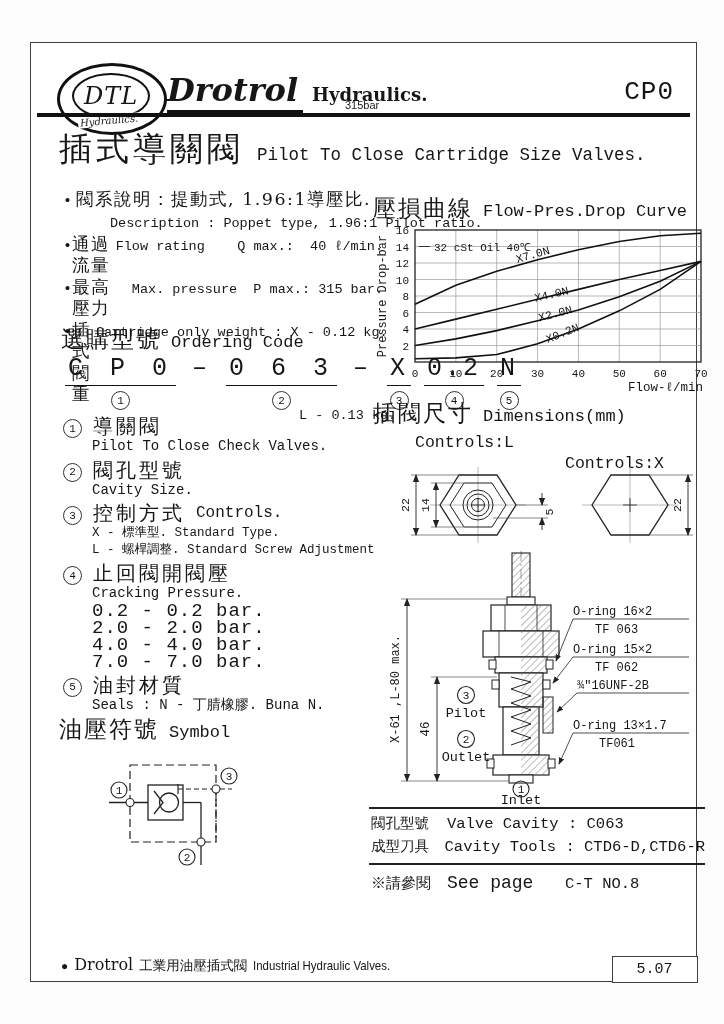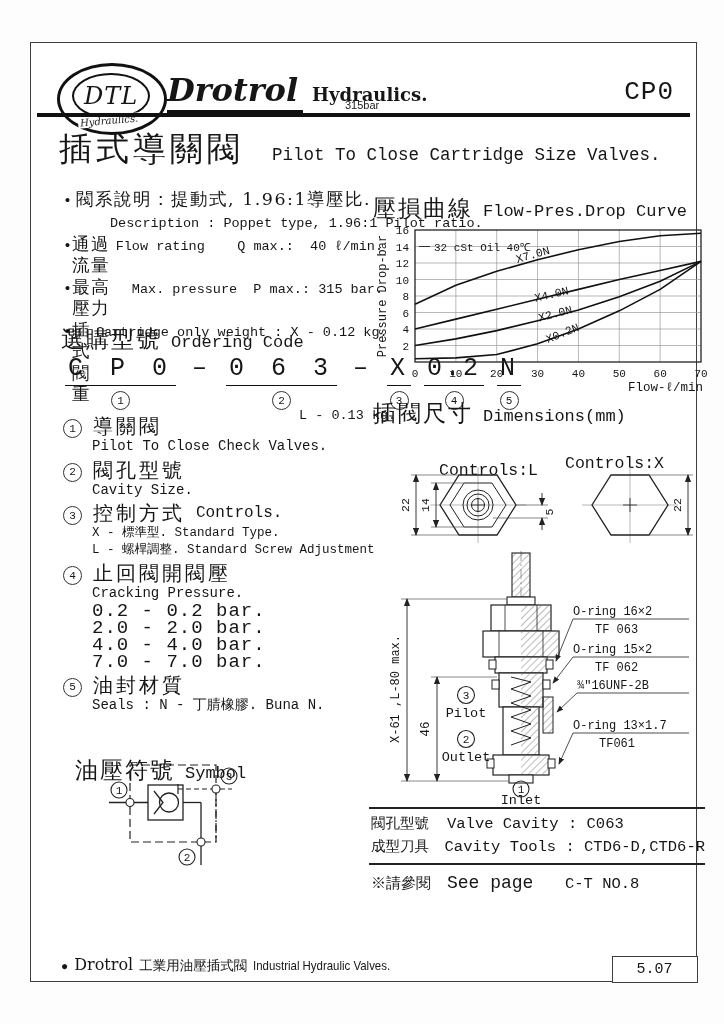--- a/index.html
+++ b/index.html
@@ -19,21 +19,21 @@
   .logo-sub{position:absolute;left:21px;top:52px;font:italic 10px "DejaVu Serif",serif;background:#fff;
             padding:0 2px;transform:rotate(-5deg);}
   .brand-row{left:136px;top:28px;display:flex;align-items:baseline;gap:9px;}
   .brand{font:italic 700 32px "DejaVu Serif",serif;border-bottom:3px solid #111;padding:0 5px 1px 0;}
   .brand-suffix{font:700 18px "DejaVu Serif",serif;}
   .center-note{left:314px;top:56px;font:11px "Liberation Sans",sans-serif;color:#222;}
   .page-code{right:22px;top:34px;font:26px "Liberation Mono",monospace;letter-spacing:1px;}
   .rule{left:6px;top:70px;width:653px;height:4px;background:#111;}
 
   
-  .doc-title{left:28px;top:84px;display:flex;align-items:baseline;gap:28px;}
+  .doc-title{left:28px;top:84px;display:flex;align-items:baseline;gap:13px;}
   .doc-title .t-cjk{font-size:33px;letter-spacing:4px;}
   .doc-title .t-en{font-size:17.5px;}
 
   
   .specs{left:32px;top:146px;width:320px;}
   .spec-row{display:flex;align-items:baseline;line-height:21.5px;}
   .spec-row .b{width:13px;font-size:15px;}
   .spec-row .s-cjk{font-size:17.5px;letter-spacing:1.5px;}
   .spec-row .s-en{font-size:13.5px;white-space:pre;margin-left:5px;}
   .spec-ind{padding-left:47px;font-size:13.5px;white-space:pre;line-height:21px;}
@@ -57,29 +57,29 @@
   .olist{left:32px;top:371px;width:330px;}
   .oli{margin-bottom:2px;}
   .oli-head{display:flex;align-items:center;gap:11px;line-height:22px;}
   .oli-head .i-cjk{font-size:20px;letter-spacing:3px;}
   .oli-head .i-en{font-size:16px;}
   .oli-lines{margin-left:29px;font-size:14px;line-height:17.5px;white-space:pre;}
   .oli-lines.sm{font-size:12.5px;line-height:17px;}
   .oli-lines.bars{font-size:19px;line-height:17px;letter-spacing:1px;}
 
   
-  .sym-head{left:44px;top:671px;margin-top:41px;}
+  .sym-head{left:28px;top:671px;}
   .sym-svg{left:60px;top:714px;}
 
   
   .curve-head{left:342px;top:150px;}
   .chart{left:344px;top:181px;}
   .dim-head{left:342px;top:355px;}
   .ctl-label{font-size:16.5px;}
-  .ctl-l{left:408px;top:390px;margin-top:28px;}
+  .ctl-l{left:384px;top:390px;}
   .ctl-x{left:534px;top:411px;}
   .hex-svg{left:352px;top:412px;}
   .valve-svg{left:340px;top:506px;}
 
   
   .cav{left:338px;top:764px;width:336px;}
   .cav-box{border-top:2px solid #222;border-bottom:2px solid #222;padding:3px 0 5px 2px;}
   .cav-row{display:flex;align-items:baseline;line-height:22px;}
   .cav-row .c-cjk{font-size:14.5px;width:76px;}
   .cav-row .c-en{font-size:15.5px;white-space:pre;}

